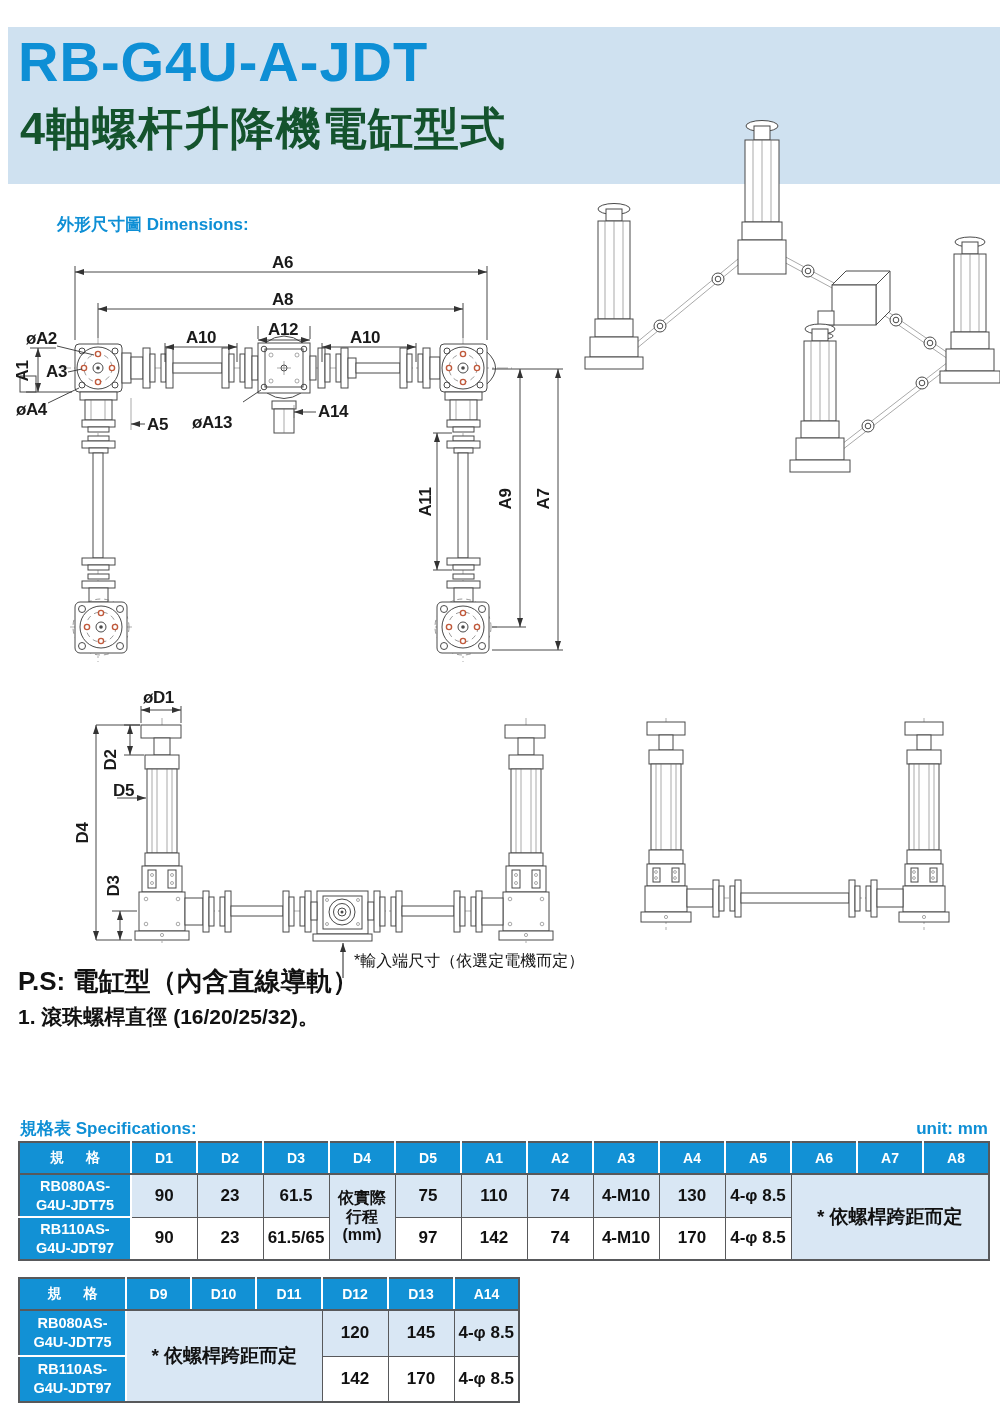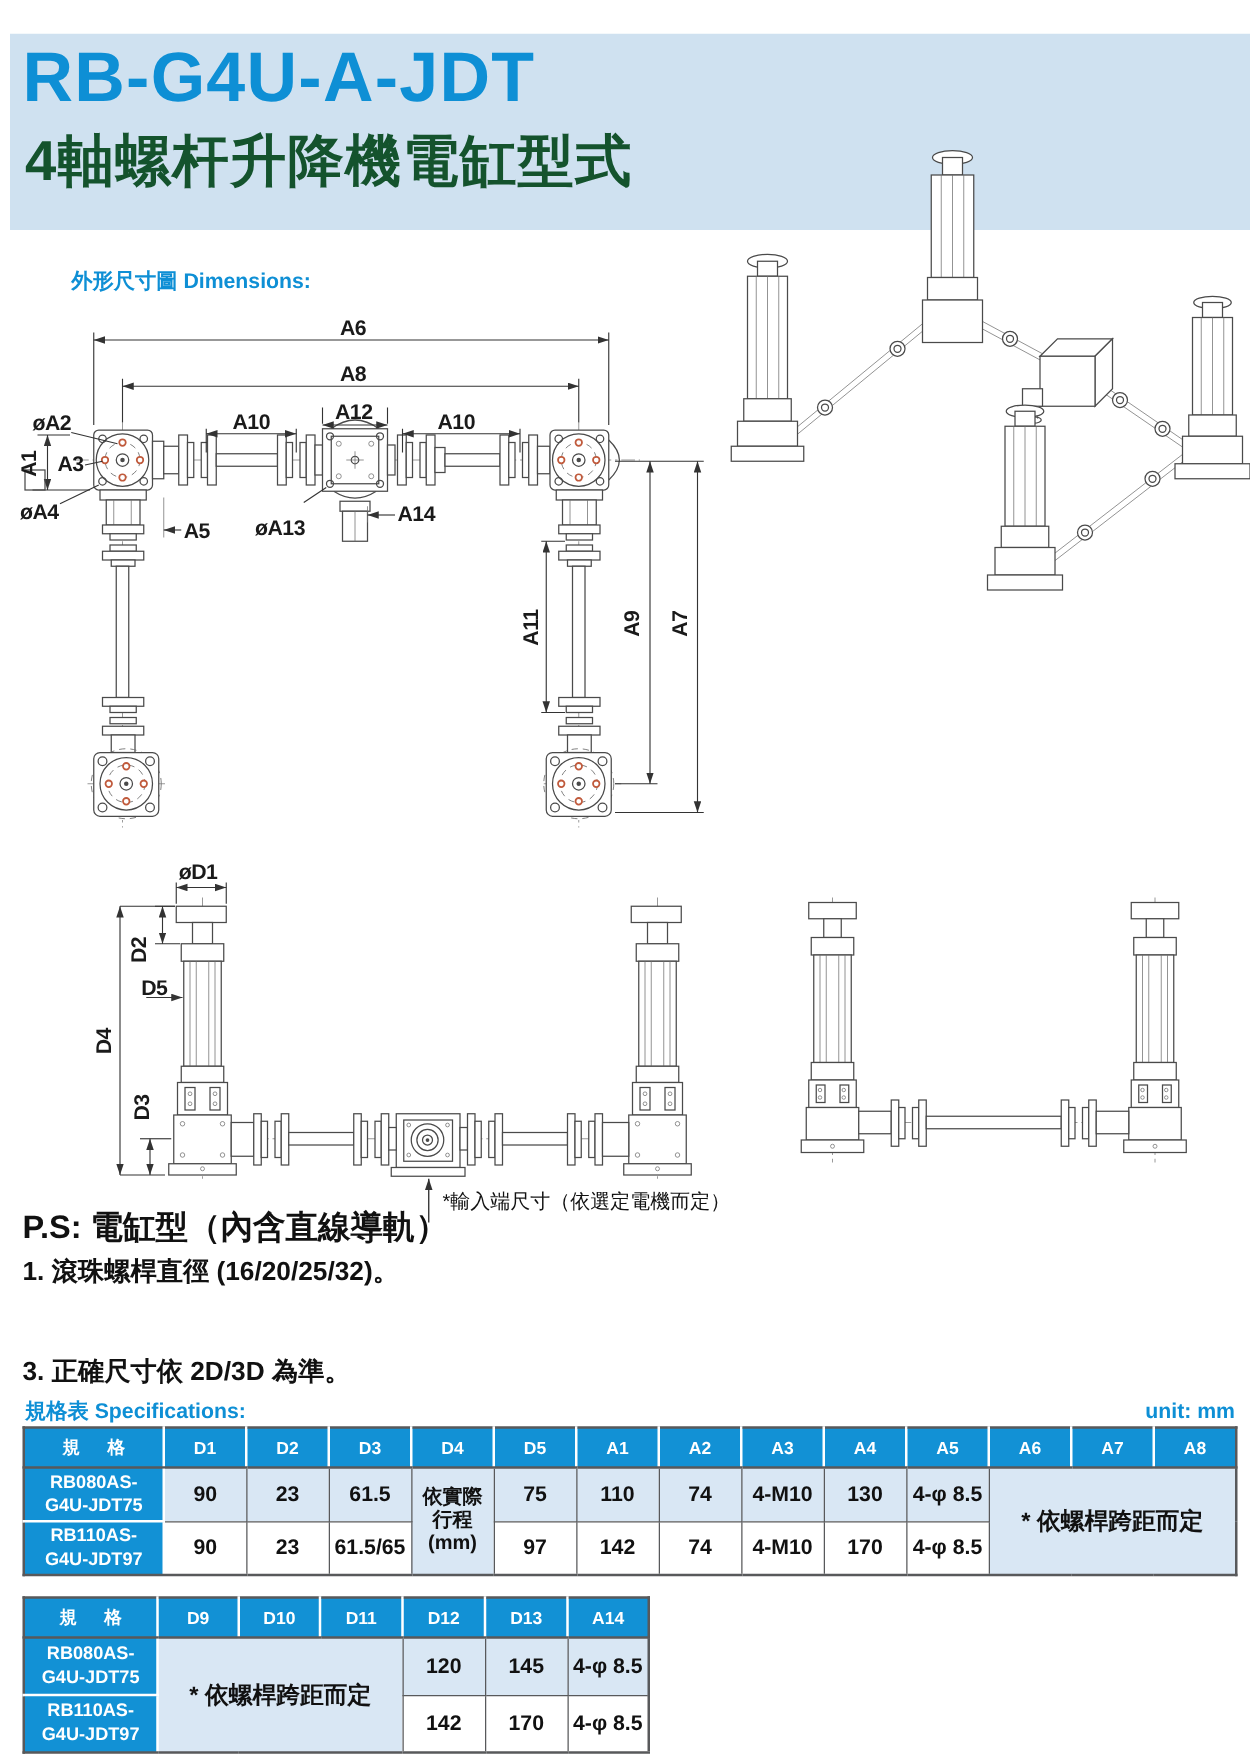--- a/index.html
+++ b/index.html
@@ -449,36 +449,35 @@
   <span class="dlabel" style="left:272px; top:253px;">A6</span>
   <span class="dlabel" style="left:272px; top:290px;">A8</span>
   <span class="dlabel" style="left:186px; top:328px;">A10</span>
   <span class="dlabel" style="left:268px; top:320px;">A12</span>
   <span class="dlabel" style="left:350px; top:328px;">A10</span>
   <span class="dlabel" style="left:26px; top:329px;">øA2</span>
   <span class="dlabel rot" style="left:13px; top:361px;">A1</span>
   <span class="dlabel" style="left:46px; top:362px;">A3</span>
   <span class="dlabel" style="left:16px; top:400px;">øA4</span>
   <span class="dlabel" style="left:147px; top:415px;">A5</span>
-  <span class="dlabel" style="left:204px; top:413px;">øA13</span>
+  <span class="dlabel" style="left:192px; top:413px;">øA13</span>
   <span class="dlabel" style="left:318px; top:402px;">A14</span>
   <span class="dlabel rot" style="left:411px; top:492px;">A11</span>
   <span class="dlabel rot" style="left:496px; top:489px;">A9</span>
   <span class="dlabel rot" style="left:534px; top:489px;">A7</span>
 
   <span class="dlabel" style="left:143px; top:688px;">øD1</span>
   <span class="dlabel rot" style="left:101px; top:750px;">D2</span>
   <span class="dlabel" style="left:113px; top:781px;">D5</span>
   <span class="dlabel rot" style="left:73px; top:823px;">D4</span>
   <span class="dlabel rot" style="left:104px; top:876px;">D3</span>
 
   <span class="input-note" style="left:354px; top:951px;">*輸入端尺寸（依選定電機而定）</span>
   <div class="note-line" style="left:18px; top:964px; font-size:26px;">P.S: 電缸型（內含直線導軌）</div>
   <div class="note-line" style="left:18px; top:1003px;">1. 滾珠螺桿直徑 (16/20/25/32)。</div>
-  <div class="note-line" style="left:18px; top:1083px;">3. 正確尺寸依 2D/3D 為準。</div>
 
   <div class="sec-label" style="left:20px; top:1117px; font-size:17px;">規格表 Specifications:</div>
   <div class="sec-label" style="left:898px; top:1119px; width:90px; text-align:right; font-size:17px;">unit: mm</div>
 
   <div class="twrap" style="left:18px; top:1141px;">
     <table class="spec" id="t1" style="width:970px;">
       <colgroup>
         <col style="width:112px">
           <col style="width:66px">
           <col style="width:66px">

